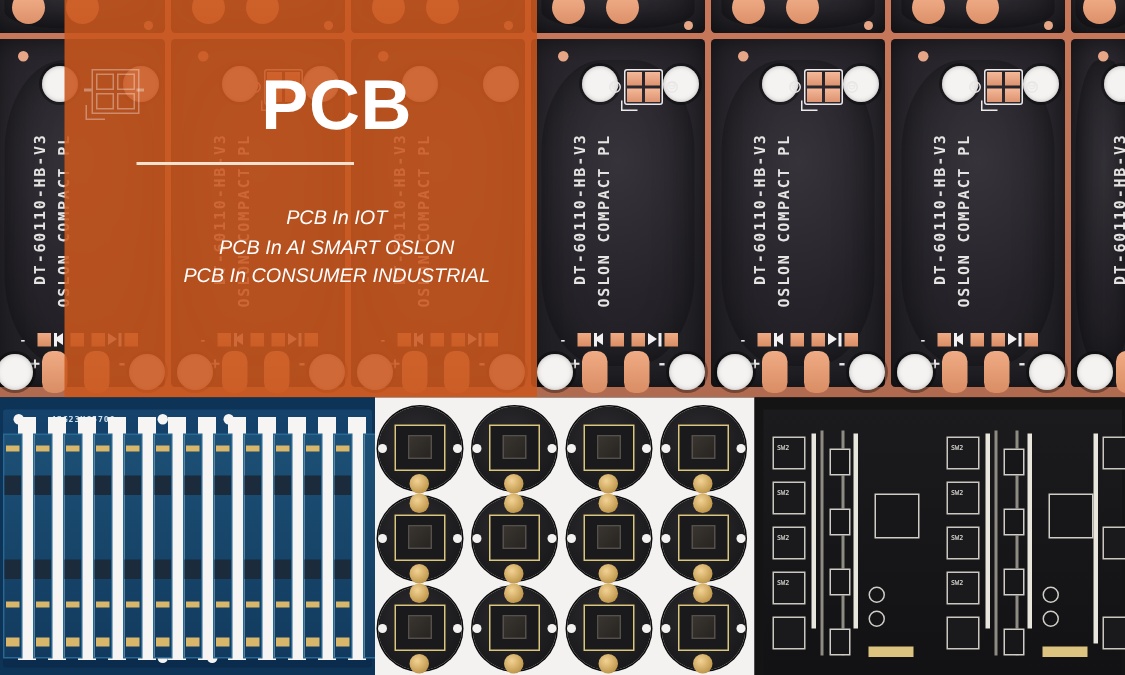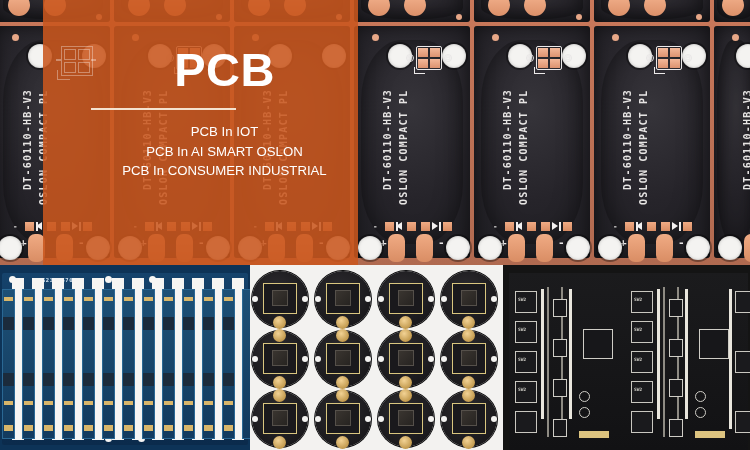--- a/index.html
+++ b/index.html
@@ -91,21 +91,21 @@
      border:1.4px solid rgba(255,255,255,.34);}
   .pcb-icon .iq1{left:9px;top:5px;} .pcb-icon .iq2{left:23px;top:5px;}
   .pcb-icon .iq3{left:9px;top:18px;} .pcb-icon .iq4{left:23px;top:18px;}
   .pcb-icon .ic-lead{position:absolute;top:15px;width:5px;height:1.6px;
      background:rgba(255,255,255,.34);}
   .pcb-icon .icl{left:1px;} .pcb-icon .icr{right:1px;}
 
   .ov-title { color:#ffffff; font-size:47px; font-weight:700; line-height:1;
      letter-spacing:0.5px; }
   .ov-rule { width:145px; height:2px; background:#f4e2cf; margin:15px 0 0 0; }
-  .ov-list { list-style:none; margin:12px 0 0 0; }
+  .ov-list { list-style:none; margin:25px 0 0 0;font-style:italic; }
   .ov-list li { color:#ffffff; font-size:13.2px; line-height:19.5px;
      white-space:nowrap; }
 
   
   .bottom { position:absolute; left:0; top:265px; width:750px; height:185px;
      display:flex; }
   .panel { position:relative; height:185px; overflow:hidden; }
   .p-left   { width:250px; background:#0d3357; }
   .p-mid    { width:253px; background:#f3f2f0; }
   .p-right  { width:247px; background:#141414; }

